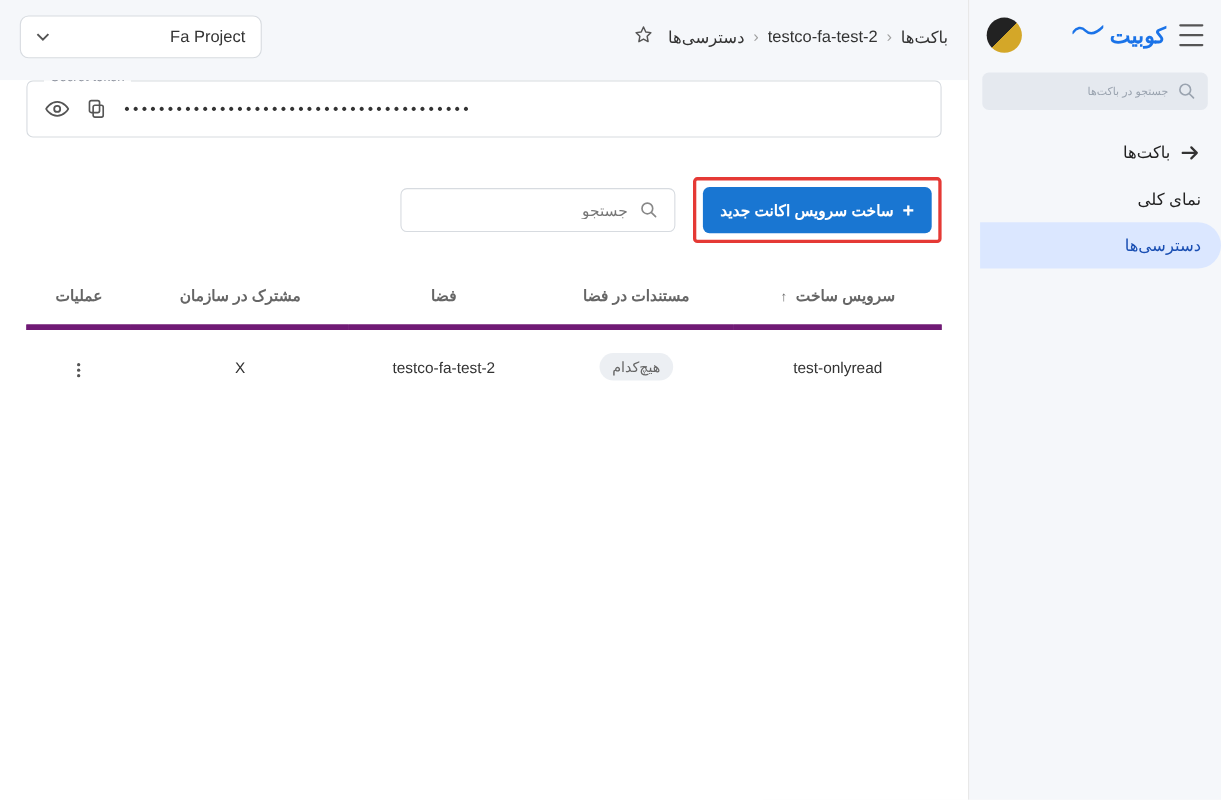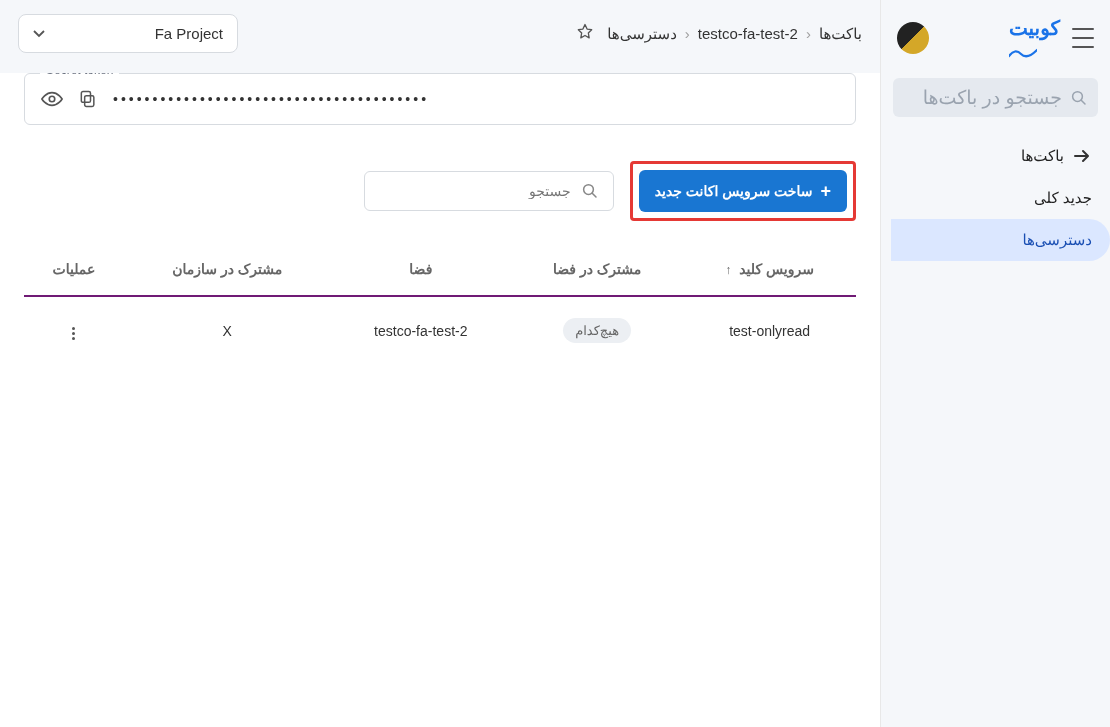--- a/index.html
+++ b/index.html
@@ -29,26 +29,25 @@
   gap: 12px;
 }
 .hamburger {
   width: 22px; height: 20px;
   display: flex; flex-direction: column; justify-content: space-between;
   cursor: pointer;
 }
 .hamburger span { display:block; height:2px; background:#555; border-radius:2px; }
 .brand {
   display: flex;
-  align-items: flex-end;
+  align-items: flex-start;
   gap: 6px;
   color: #1a73e8;
   font-weight: 600;
   font-size: 20px;
-  flex-direction: column;
 }
 .brand-wave {
   width: 28px; height: 14px;
 }
 .avatar {
   width: 32px; height: 32px;
   border-radius: 50%;
   background: linear-gradient(135deg,#222 50%,#d4a728 50%);
   position: relative;
   margin-right: auto;
@@ -57,21 +56,21 @@
   display: flex;
   align-items: center;
   background: #e5e9ef;
   margin: 8px 12px 18px 12px;
   border-radius: 6px;
   padding: 8px 10px;
   gap: 8px;
   color: #9aa3af;
 }
 .search-sidebar svg { flex:0 0 auto; }
-.search-sidebar span { font-size: 19px; }
+.search-sidebar span { font-size: 10px; }
 .nav-item {
   display: flex;
   align-items: center;
   padding: 12px 18px;
   gap: 10px;
   font-size: 15px;
   color: #222;
   cursor: pointer;
   border-radius: 0 24px 24px 0;
   margin-left: 10px;
@@ -216,21 +215,21 @@
   color:#555;
   background:transparent;
 }
 .table { width:100%; border-collapse: collapse; }
 .table th {
   color:#666;
   font-weight:600;
   font-size:14px;
   padding: 14px 10px 18px 10px;
   text-align:center;
-  border-bottom:2px solid #701a75;
+  border-bottom:5px solid #701a75;
 }
 .table td {
   padding: 20px 10px;
   text-align:center;
   font-size:14px;
   color:#333;
 }
 .sort-arrow { font-size:12px; margin-right:4px; }
 .badge {
   background:#eceff3;
@@ -272,21 +271,21 @@
 
   <div class="nav-item">
     <span class="nav-icon">
       <svg width="18" height="14" viewBox="0 0 18 14">
           <path d="M1 7 h12 M9 2 l5 5 l-5 5" stroke="#333" stroke-width="2" fill="none" stroke-linecap="round" stroke-linejoin="round"></path>
         </svg>
     </span>
     <span>باکت‌ها</span>
   </div>
   <div class="nav-item">
-    <span>جدید کلی</span>
+    <span>نمای کلی</span>
   </div>
   <div class="nav-item active">
     <span>دسترسی‌ها</span>
   </div>
 
 </aside>
 
 <div class="main">
   <div class="topbar">
     <div class="breadcrumb">
@@ -346,24 +345,24 @@
             <line x1="15" y1="15" x2="20" y2="20" stroke="#888" stroke-width="2" stroke-linecap="round"></line>
           </svg>
         <input type="text" placeholder="جستجو" style="">
       </div>
     </div>
 
     <table class="table">
       <thead>
         <tr>
           <th>
-            <span>سرویس کلید</span>
+            <span>سرویس ساخت</span>
             <span class="sort-arrow">↑</span>
           </th>
-          <th>مشترک در فضا</th>
+          <th>مستندات در فضا</th>
           <th>فضا</th>
           <th>مشترک در سازمان</th>
           <th>عملیات</th>
         </tr>
       </thead>
       <tbody>
         <tr>
           <td style="direction:ltr">test-onlyread</td>
           <td>
             <span class="badge">هیچ‌کدام</span>

